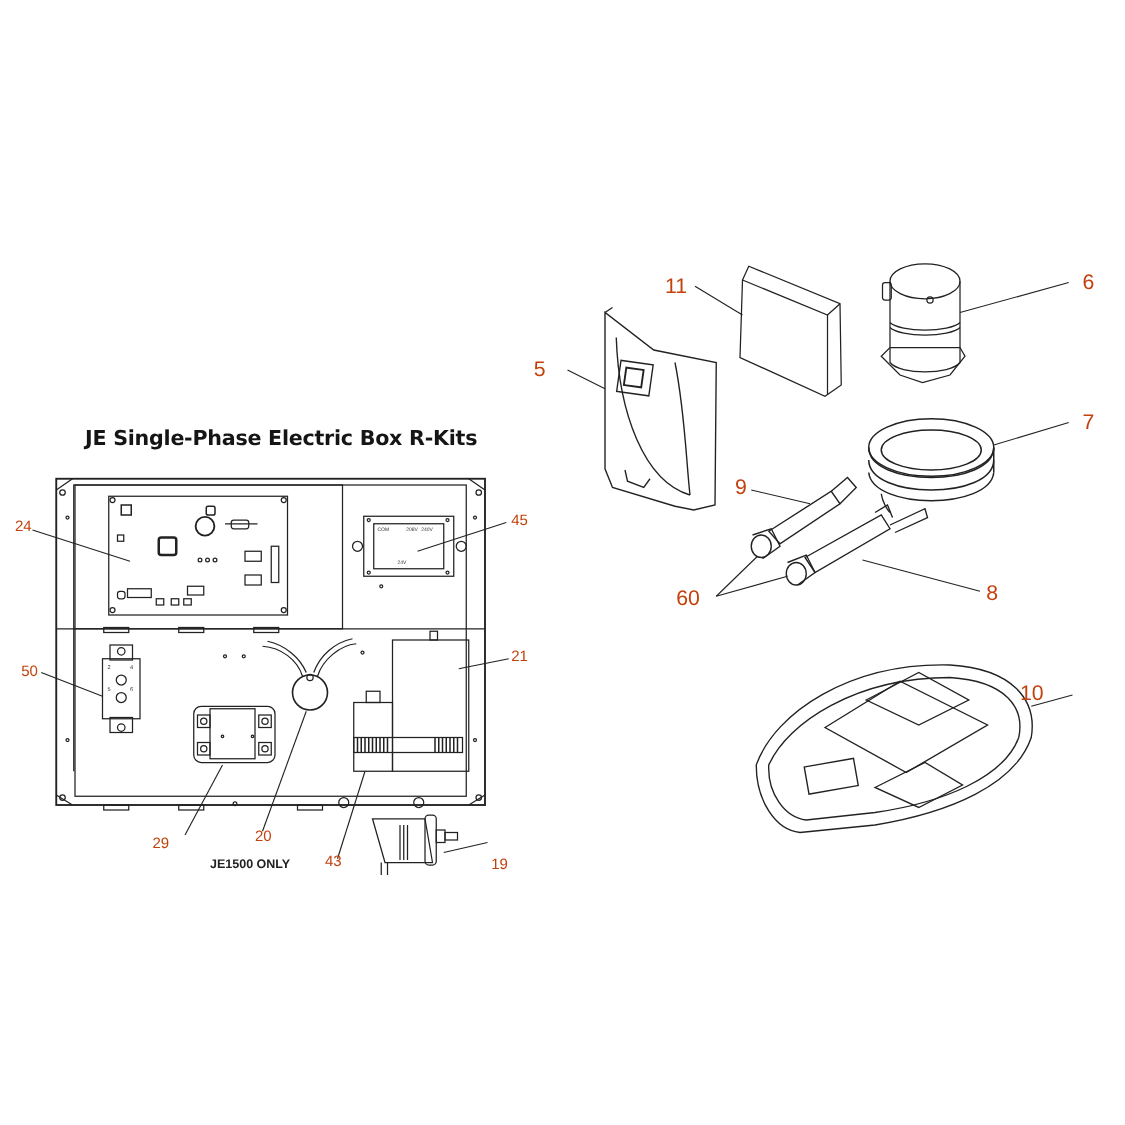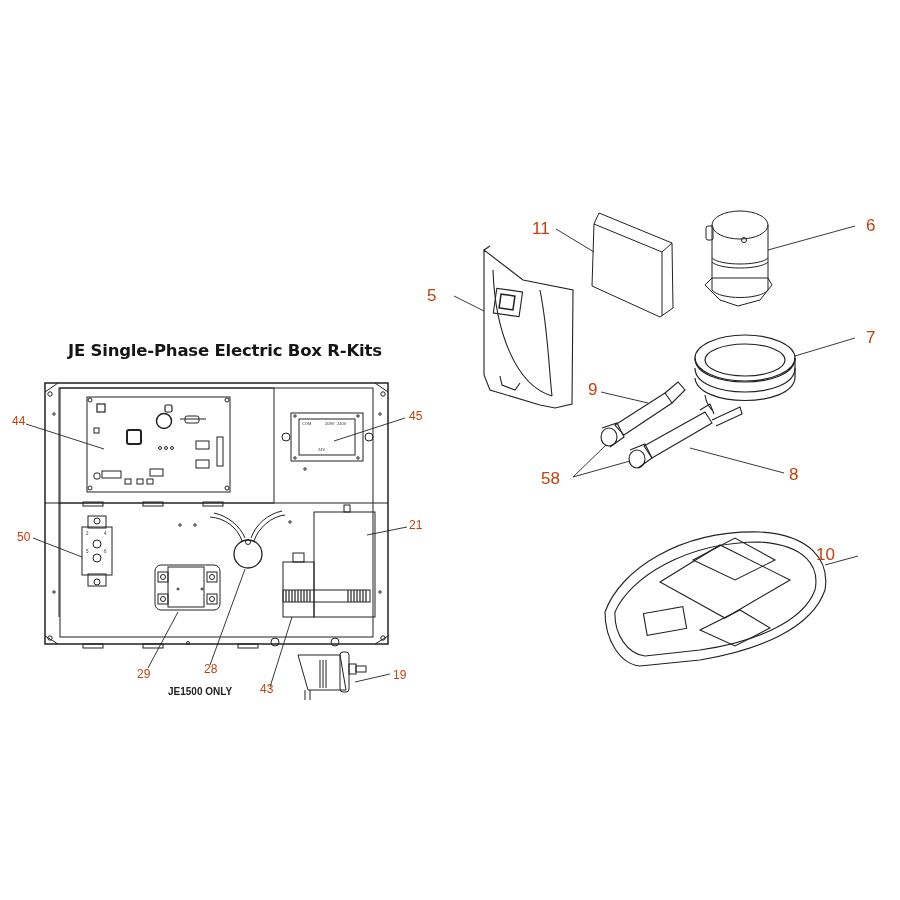--- a/index.html
+++ b/index.html
@@ -224,30 +224,30 @@
     <text x="318" y="451">24V</text>
   </g>
   <g stroke="none" fill="#333" font-size="4.5" font-family="Liberation Sans, sans-serif">
     <text x="86" y="535">2</text>
     <text x="104" y="535">4</text>
     <text x="86" y="553">5</text>
     <text x="104" y="553">6</text>
   </g>
 </svg>
 
-<div class="callout" style="left:12px;top:414px">44</div>
+<div class="callout" style="left:12px;top:414px">24</div>
 <div class="callout" style="left:409px;top:409px">45</div>
 <div class="callout" style="left:409px;top:518px">21</div>
 <div class="callout" style="left:260px;top:682px">43</div>
-<div class="callout" style="left:204px;top:662px">28</div>
-<div class="callout" style="left:137px;top:667px">29</div>
+<div class="callout" style="left:204px;top:662px">20</div>
+<div class="callout" style="left:122px;top:667px">29</div>
 <div class="callout" style="left:17px;top:530px">50</div>
-<div class="callout" style="left:393px;top:668px">19</div>
+<div class="callout" style="left:393px;top:684px">19</div>
 <div class="note" style="left:168px;top:686px">JE1500 ONLY</div>
 
 <div class="callout big" style="left:866px;top:216px">6</div>
 <div class="callout big" style="left:866px;top:328px">7</div>
 <div class="callout big" style="left:789px;top:465px">8</div>
 <div class="callout big" style="left:588px;top:380px">9</div>
 <div class="callout big" style="left:816px;top:545px">10</div>
 <div class="callout big" style="left:532px;top:219px">11</div>
 <div class="callout big" style="left:427px;top:286px">5</div>
-<div class="callout big" style="left:541px;top:469px">58</div>
+<div class="callout big" style="left:541px;top:469px">60</div>
 
 </body></html>

